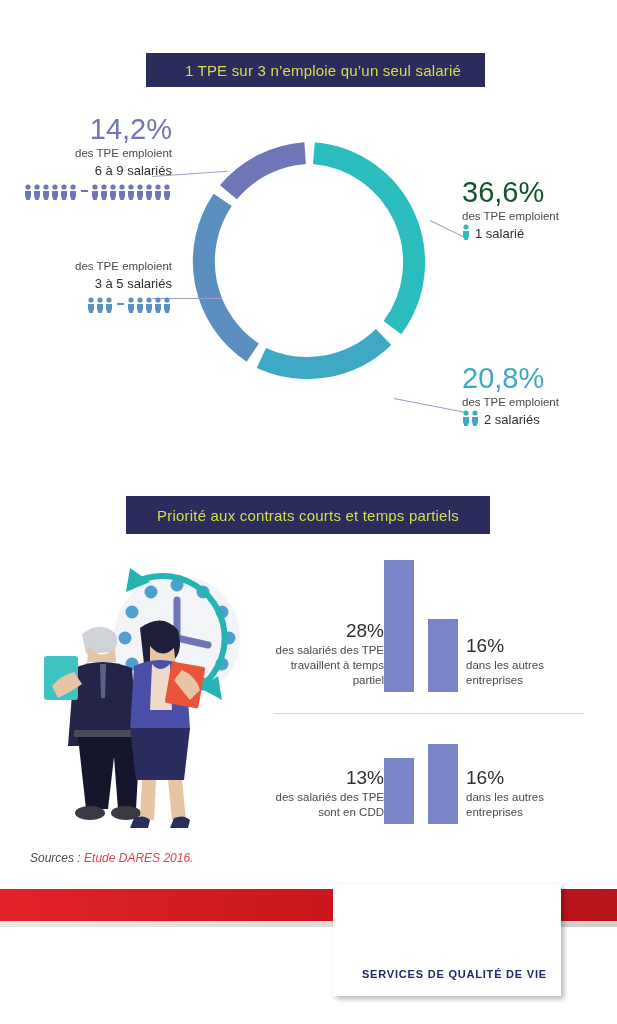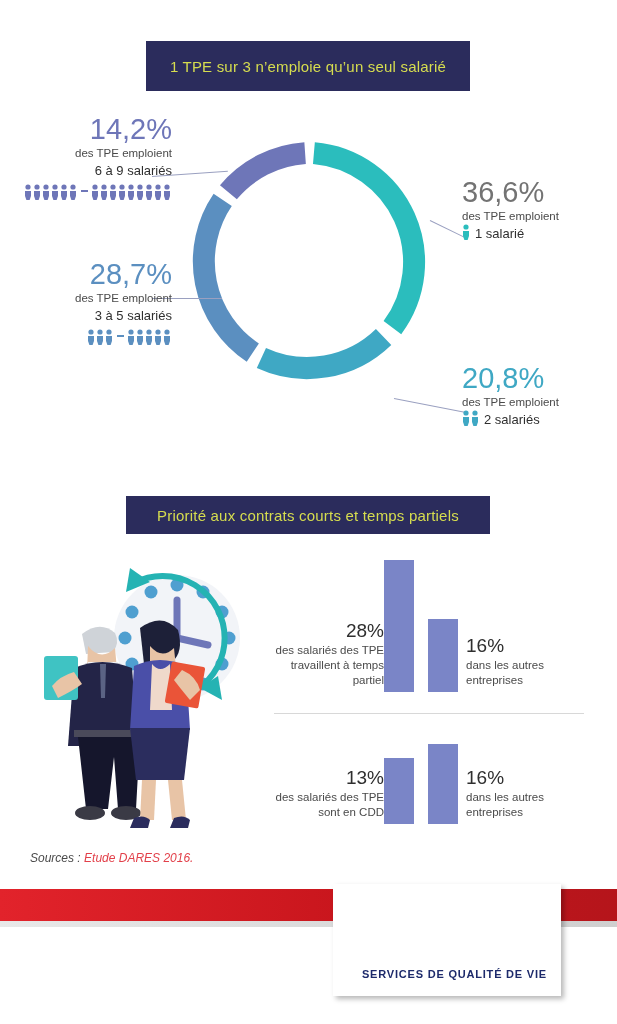--- a/index.html
+++ b/index.html
@@ -27,21 +27,21 @@
     position: absolute;
     background: #2b2c5c;
     display: flex;
     align-items: center;
     justify-content: center;
     color: #d6dd4f;
     font-size: 15px;
     letter-spacing: .2px;
     white-space: nowrap;
   }
-  #banner-1 { left: 146px; top: 41px; width: 324px; height: 50px; }
+  #banner-1 { left: 146px; top: 53px; width: 324px; height: 34px; padding-left: 15px; }
   #banner-2 { left: 126px; top: 496px; width: 364px; height: 38px; }
 
   
   #donut-wrap {
     position: absolute;
     left: 187px;
     top: 140px;
     width: 245px;
     height: 245px;
   }
@@ -280,21 +280,20 @@
           <circle cx="67" cy="3" r="2.6"></circle>
             <path d="M64 7h6v5l-1.4 4h-3.2L64 12z"></path>
           <circle cx="76" cy="3" r="2.6"></circle>
             <path d="M73 7h6v5l-1.4 4h-3.2L73 12z"></path>
         </g>
       </svg>
     </div>
   </div>
 
   <div class="callout left" id="callout-287">
-    <div class="pct" style="color:#5b8fc0">28,7%</div>
     <div class="line1">des TPE emploient</div>
     <div class="line2">3 à 5 salariés</div>
     <div class="figs left-align">
       <svg width="27" height="16" viewBox="0 0 27 16">
         <g fill="#5b8fc0">
           <circle cx="4" cy="3" r="2.6"></circle>
             <path d="M1 7h6v5l-1.4 4h-3.2L1 12z"></path>
           <circle cx="13" cy="3" r="2.6"></circle>
             <path d="M10 7h6v5l-1.4 4h-3.2L10 12z"></path>
           <circle cx="22" cy="3" r="2.6"></circle>
@@ -311,21 +310,21 @@
           <circle cx="31" cy="3" r="2.6"></circle>
             <path d="M28 7h6v5l-1.4 4h-3.2L28 12z"></path>
           <circle cx="40" cy="3" r="2.6"></circle>
             <path d="M37 7h6v5l-1.4 4h-3.2L37 12z"></path>
         </g>
       </svg>
     </div>
   </div>
 
   <div class="callout right" id="callout-366">
-    <div class="pct" style="color:#737373">36,6%</div>
+    <div class="pct" style="color:#14532d">36,6%</div>
     <div class="line1">des TPE emploient</div>
     <div class="line2">
       <span class="inline-fig">
         <svg width="9" height="16" viewBox="0 0 9 16">
           <g fill="#2bbdbd">
             <circle cx="4" cy="3" r="2.6"></circle>
               <path d="M1 7h6v5l-1.4 4h-3.2L1 12z"></path>
           </g>
         </svg>
       </span><span>1 salarié</span>

